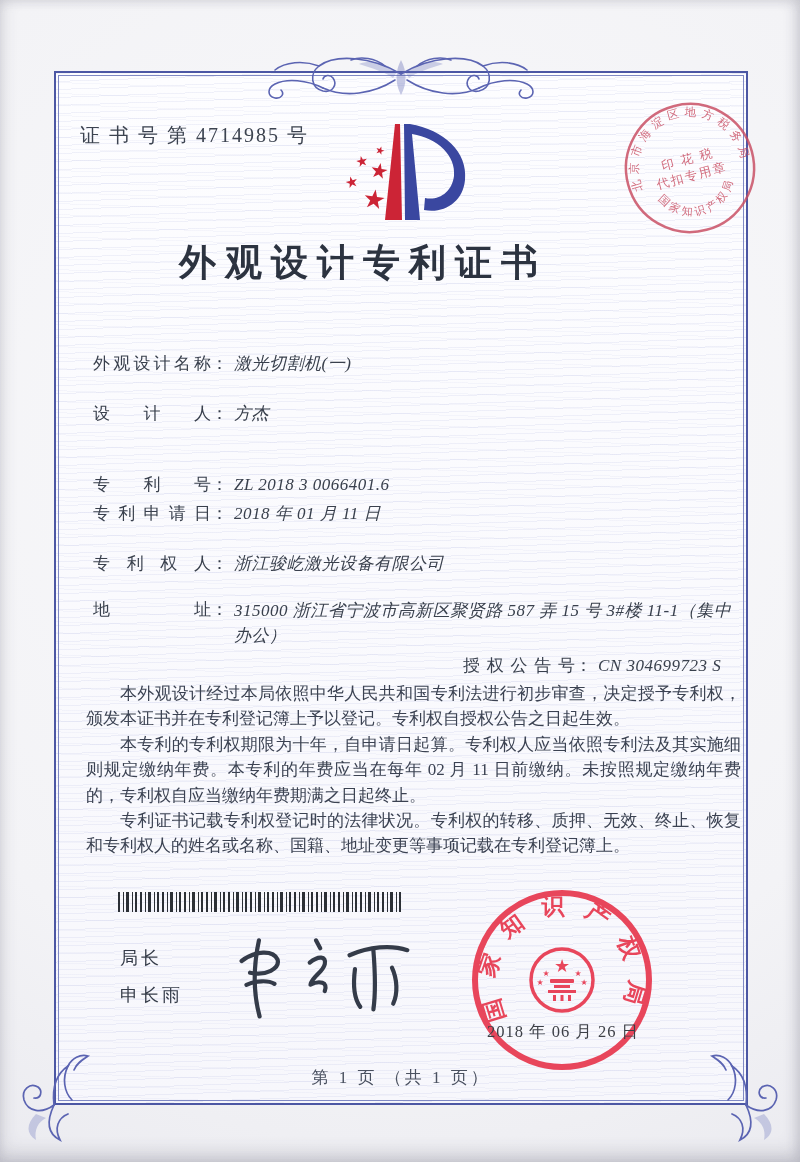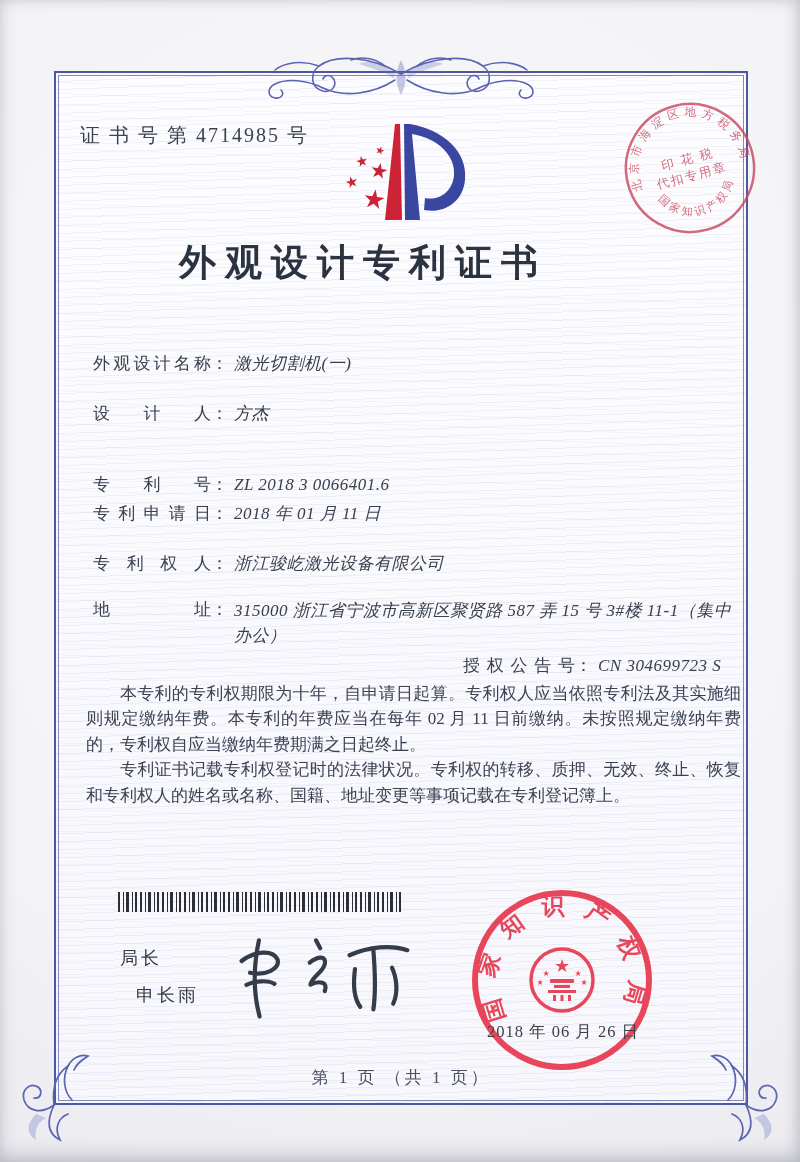--- a/index.html
+++ b/index.html
@@ -51,21 +51,21 @@
   .barcode { left: 118px; top: 892px; width: 284px; height: 20px;
     background: repeating-linear-gradient(90deg,
       #2c3036 0px, #2c3036 2px, rgba(0,0,0,0) 2px, rgba(0,0,0,0) 5px,
       #2c3036 5px, #2c3036 6px, rgba(0,0,0,0) 6px, rgba(0,0,0,0) 8px,
       #2c3036 8px, #2c3036 11px, rgba(0,0,0,0) 11px, rgba(0,0,0,0) 14px,
       #2c3036 14px, #2c3036 15px, rgba(0,0,0,0) 15px, rgba(0,0,0,0) 17px,
       #2c3036 17px, #2c3036 19px, rgba(0,0,0,0) 19px, rgba(0,0,0,0) 22px);
   }
 
   .director-label { left: 120px; top: 946px; font-size: 18px; letter-spacing: 3px; color: #343b48; }
-  .director-name  { left: 136px; top: 983px; font-size: 18px; letter-spacing: 3px; color: #343b48; }
+  .director-name  { left: 120px; top: 983px; font-size: 18px; letter-spacing: 3px; color: #343b48; }
 
   .seal-date { left: 477px; top: 1021px; width: 172px; text-align: center;
                font-size: 16.5px; letter-spacing: 1px; color: #3c3f46; }
 
   .footer { left: 54px; top: 1066px; width: 694px; text-align: center;
             font-size: 17px; letter-spacing: 3px; color: #4a5160; }
 
   svg { overflow: visible; }
   svg text { font-family: "Liberation Serif", "DejaVu Serif", serif; }
   .orn path, .orn use { vector-effect: non-scaling-stroke; }
@@ -161,20 +161,21 @@
   </div>
   <div class="abs frow frow-addr" style="top:598px;">
     <span style="white-space:nowrap;font-family:Liberation Mono, monospace;"><span class="flabel">地址</span><span>：</span></span>
       <span class="fvalue">315000 浙江省宁波市高新区聚贤路 587 弄 15 号 3#楼 11-1（集中办公）</span>
   </div>
   <div class="abs grant-no">
     <span class="flabel">授权公告号</span><span>：</span><span class="fvalue">CN 304699723 S</span>
   </div>
 
   <div class="abs paras">
+    <p>本外观设计经过本局依照中华人民共和国专利法进行初步审查，决定授予专利权，颁发本证书并在专利登记簿上予以登记。专利权自授权公告之日起生效。</p>
     <p>本专利的专利权期限为十年，自申请日起算。专利权人应当依照专利法及其实施细则规定缴纳年费。本专利的年费应当在每年 02 月 11 日前缴纳。未按照规定缴纳年费的，专利权自应当缴纳年费期满之日起终止。</p>
     <p>专利证书记载专利权登记时的法律状况。专利权的转移、质押、无效、终止、恢复和专利权人的姓名或名称、国籍、地址变更等事项记载在专利登记簿上。</p>
   </div>
 
   <div class="abs barcode"></div>
 
   <div class="abs director-label">局长</div>
   <div class="abs director-name">申长雨</div>
 
   <svg class="abs" style="left:222px; top:918px;" width="210" height="105" viewBox="0 0 210 105" aria-hidden="true">

